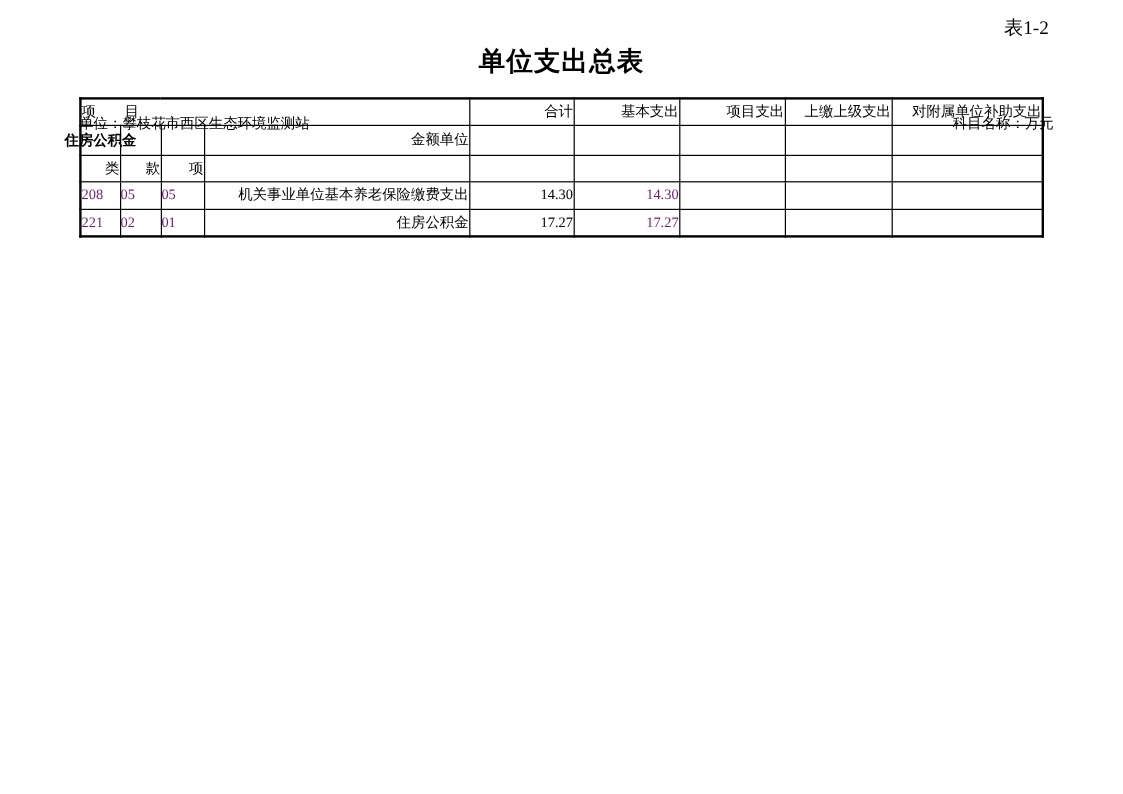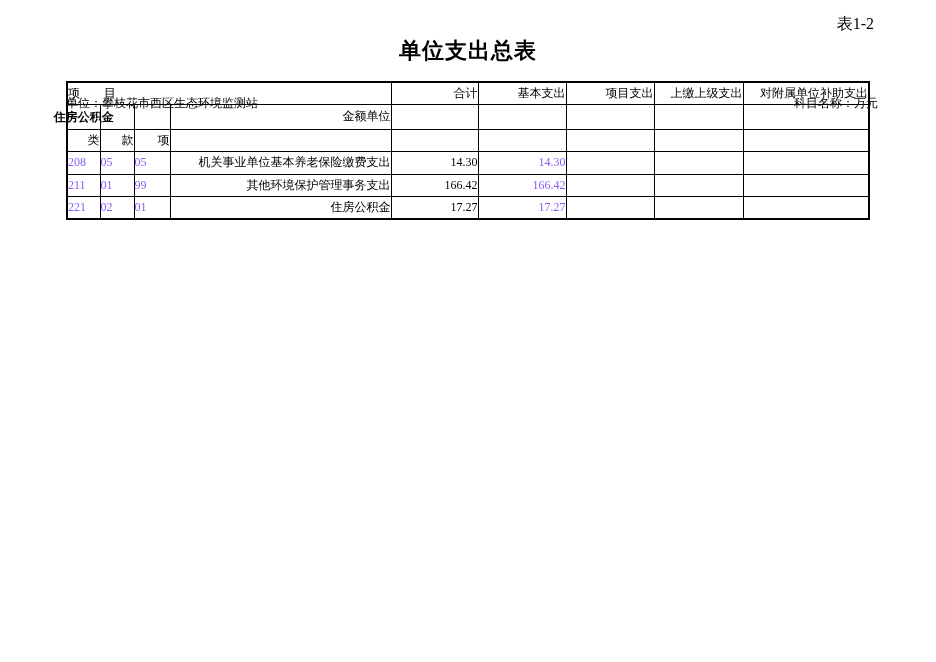--- a/index.html
+++ b/index.html
@@ -42,21 +42,21 @@
     white-space: nowrap;
     overflow: visible;
   }
   tr.h22 { height: 22px; }
   tr.h25 { height: 25px; }
   tr.h23 { height: 23px; }
   .b { font-weight: bold; margin-left: 47px; }
   .c { text-align: right; }
   .lft { text-align: left; padding-left: 3px; }
   .rgt { text-align: right; padding-right: 5px; }
-  .muted { color: #8b5cf6; font-family: Liberation Serif, serif; }
+  .muted { color: #701a75; font-family: Liberation Serif, serif; }
   
   td.oc { position: relative; }
   td.oc .oc-text {
     position: absolute; left: 50%; top: 50%;
     transform: translate(-50%, -50%);
     white-space: nowrap;
     font-weight: bold;
     background: transparent;
     z-index: 2;
   }
@@ -128,31 +128,20 @@
     <td class="lft muted">05</td>
     <td class="lft muted">05</td>
     <td class="b c">机关事业单位基本养老保险缴费支出</td>
     <td class="b rgt">14.30</td>
     <td class="rgt muted">14.30</td>
     <td class="rgt"></td>
     <td class="rgt"></td>
     <td class="rgt"></td>
   </tr>
 
-  <tr class="h22">
-    <td class="lft muted">211</td>
-    <td class="lft muted">01</td>
-    <td class="lft muted">99</td>
-    <td class="b c">其他环境保护管理事务支出</td>
-    <td class="b rgt">166.42</td>
-    <td class="rgt muted">166.42</td>
-    <td class="rgt"></td>
-    <td class="rgt"></td>
-    <td class="rgt"></td>
-  </tr>
 
   <tr class="h23">
     <td class="lft muted">221</td>
     <td class="lft muted">02</td>
     <td class="lft muted">01</td>
     <td class="b c">住房公积金</td>
     <td class="b rgt">17.27</td>
     <td class="rgt muted">17.27</td>
     <td class="rgt"></td>
     <td class="rgt"></td>

